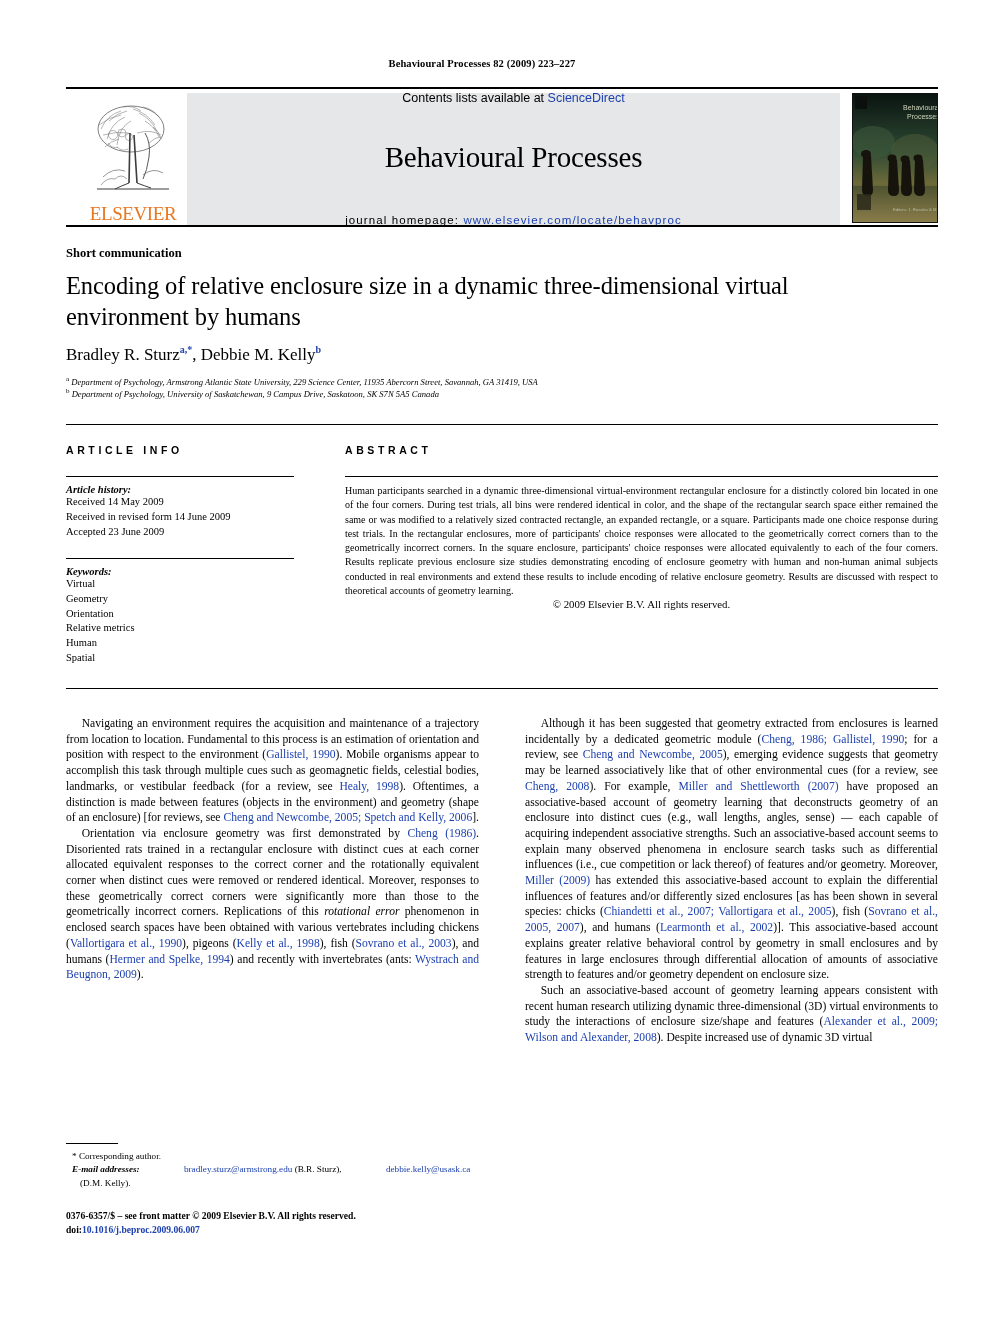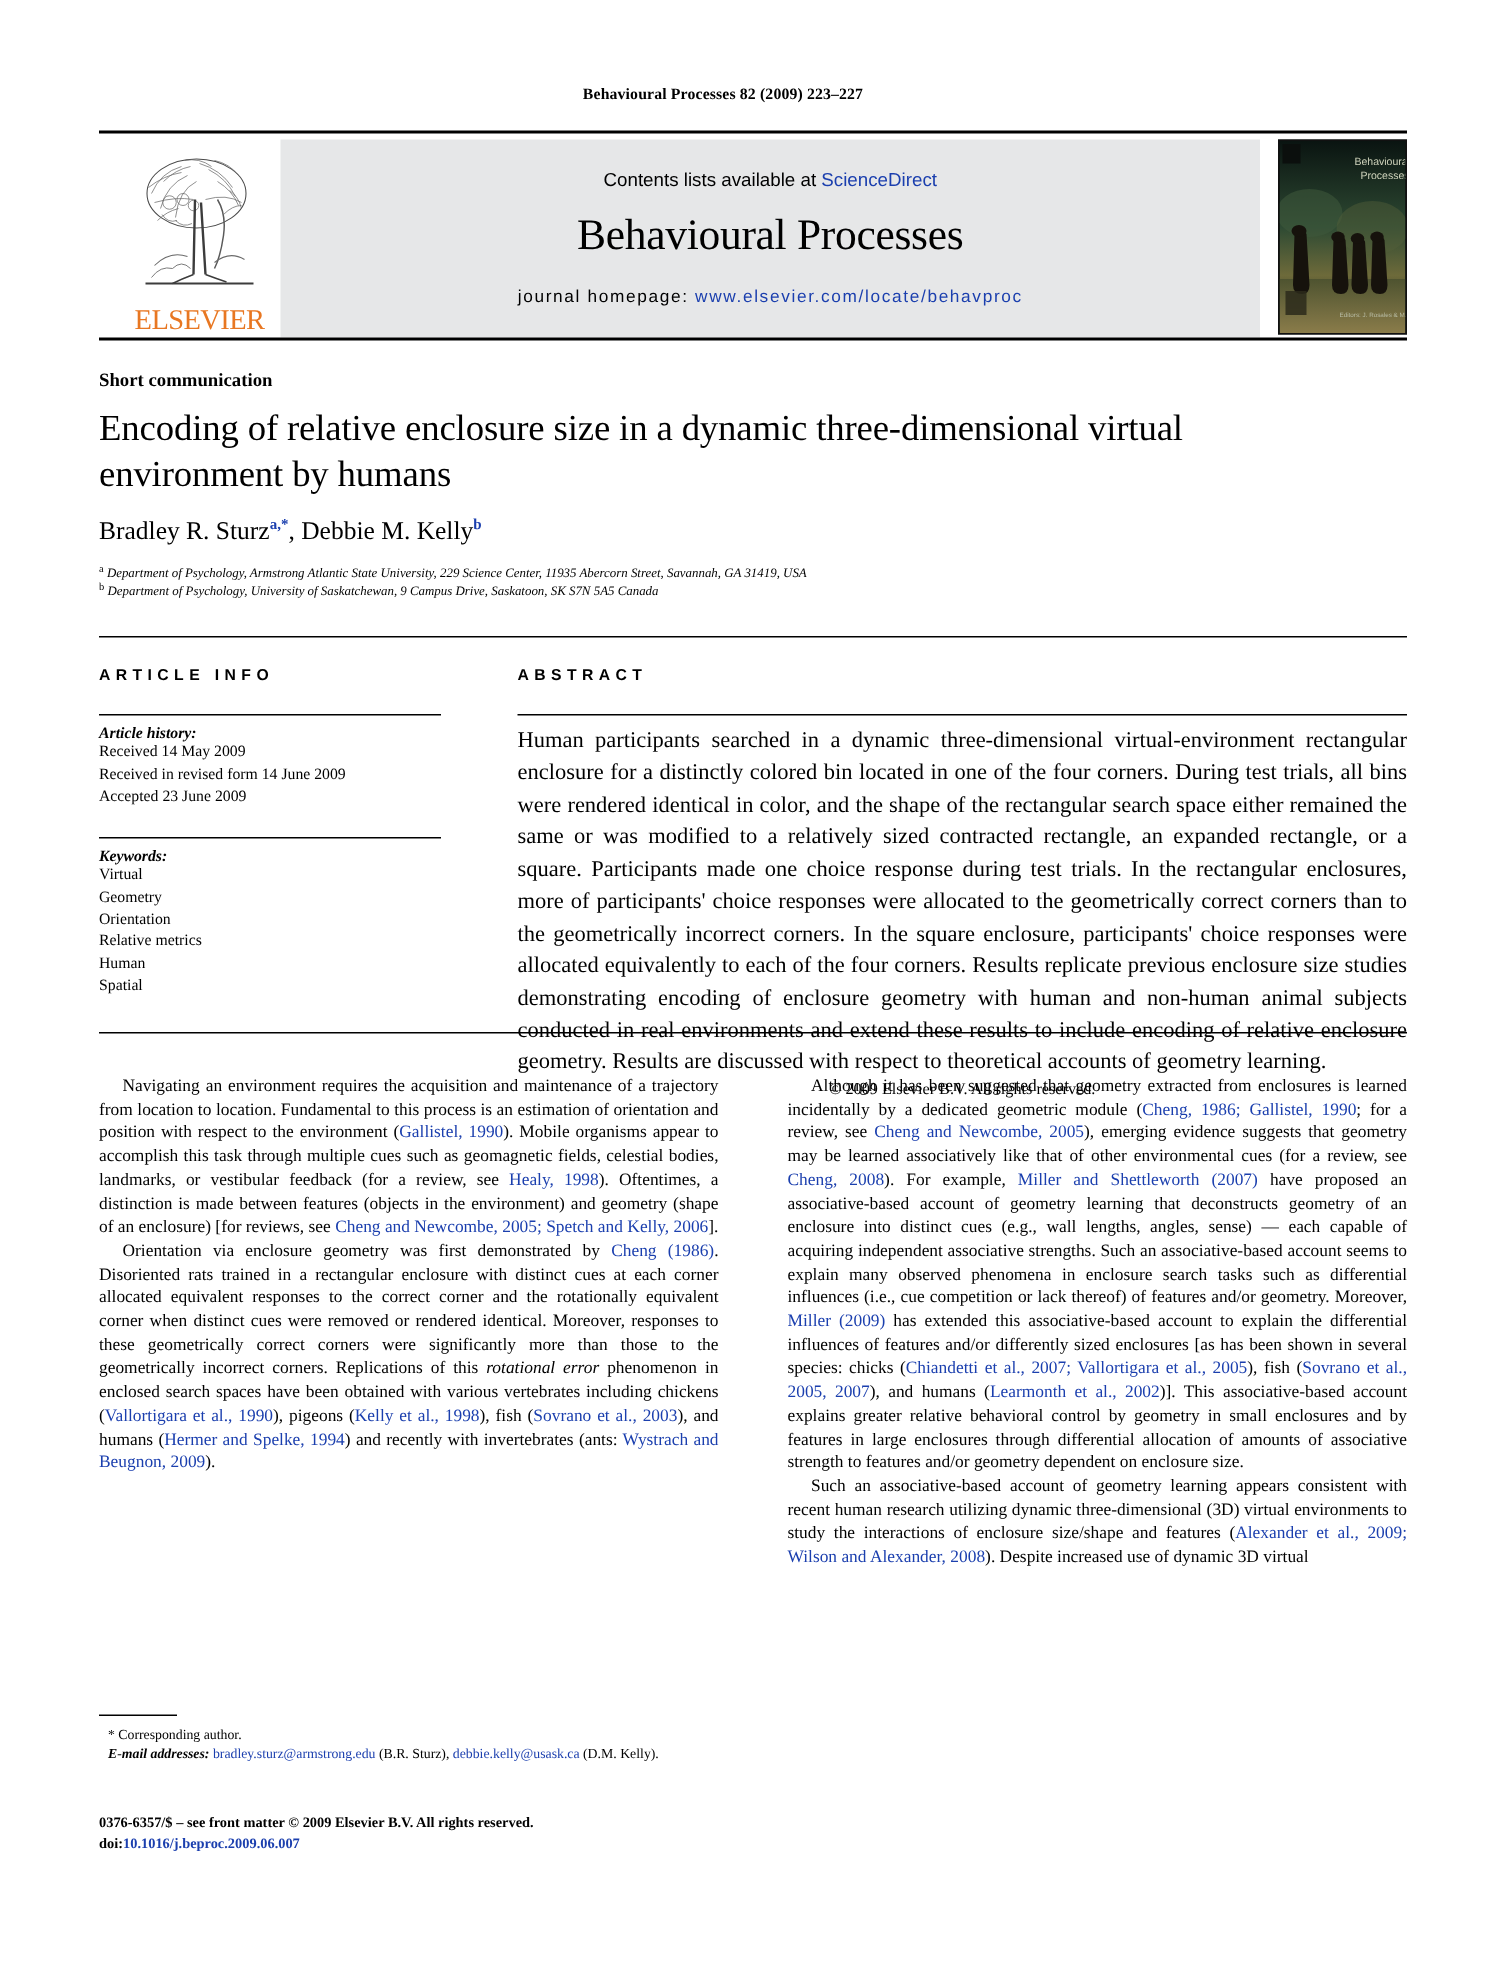--- a/index.html
+++ b/index.html
@@ -72,20 +72,21 @@
   .journal-band {
     flex: 1 1 auto;
     background: #e6e7e8;
     margin: 0 12px 0 8px;
     display: flex;
     flex-direction: column;
     align-items: center;
     justify-content: center;
     padding: 6px 0 8px;
     box-sizing: border-box;
+    gap: 22px;
   }
   .contents-line {
     font-family: "Liberation Sans", sans-serif;
     font-size: 12.5px;
     color: #000;
     margin-bottom: 14px;
   }
   .sciencedirect { color: #1b3fae; }
   .journal-title {
     font-family: "Liberation Serif", serif;
@@ -192,21 +193,21 @@
   .info-line {
     font-size: 10.5px;
     line-height: 1.42;
   }
   .info-gap { height: 14px; }
   .kw-rule {
     border-top: 1px solid #000;
     margin: 4px 0 7px;
   }
   .abstract-body {
-    font-size: 15px;
+    font-size: 10px;
     line-height: 1.43;
     text-align: justify;
   }
   .copyright {
     font-size: 10.8px;
     font-weight: normal;
     text-align: center;
   }
 
   
@@ -236,21 +237,21 @@
   }
   .fn-rule {
     position: absolute;
     left: 66px;
     top: 1143px;
     width: 52px;
     border-top: 1px solid #000;
   }
   .fn-indent { padding-left: 14px; text-indent: -8px; }
   .fn-em { font-style: italic; font-weight: bold; }
-  .mail { color: #1b3fae; }
+  .mail { color: #1b3fae; margin-left: 42px; }
 
   
   .imprint {
     position: absolute;
     left: 66px;
     top: 1209px;
     width: 430px;
     font-size: 9.6px;
     font-weight: bold;
     line-height: 1.48;

